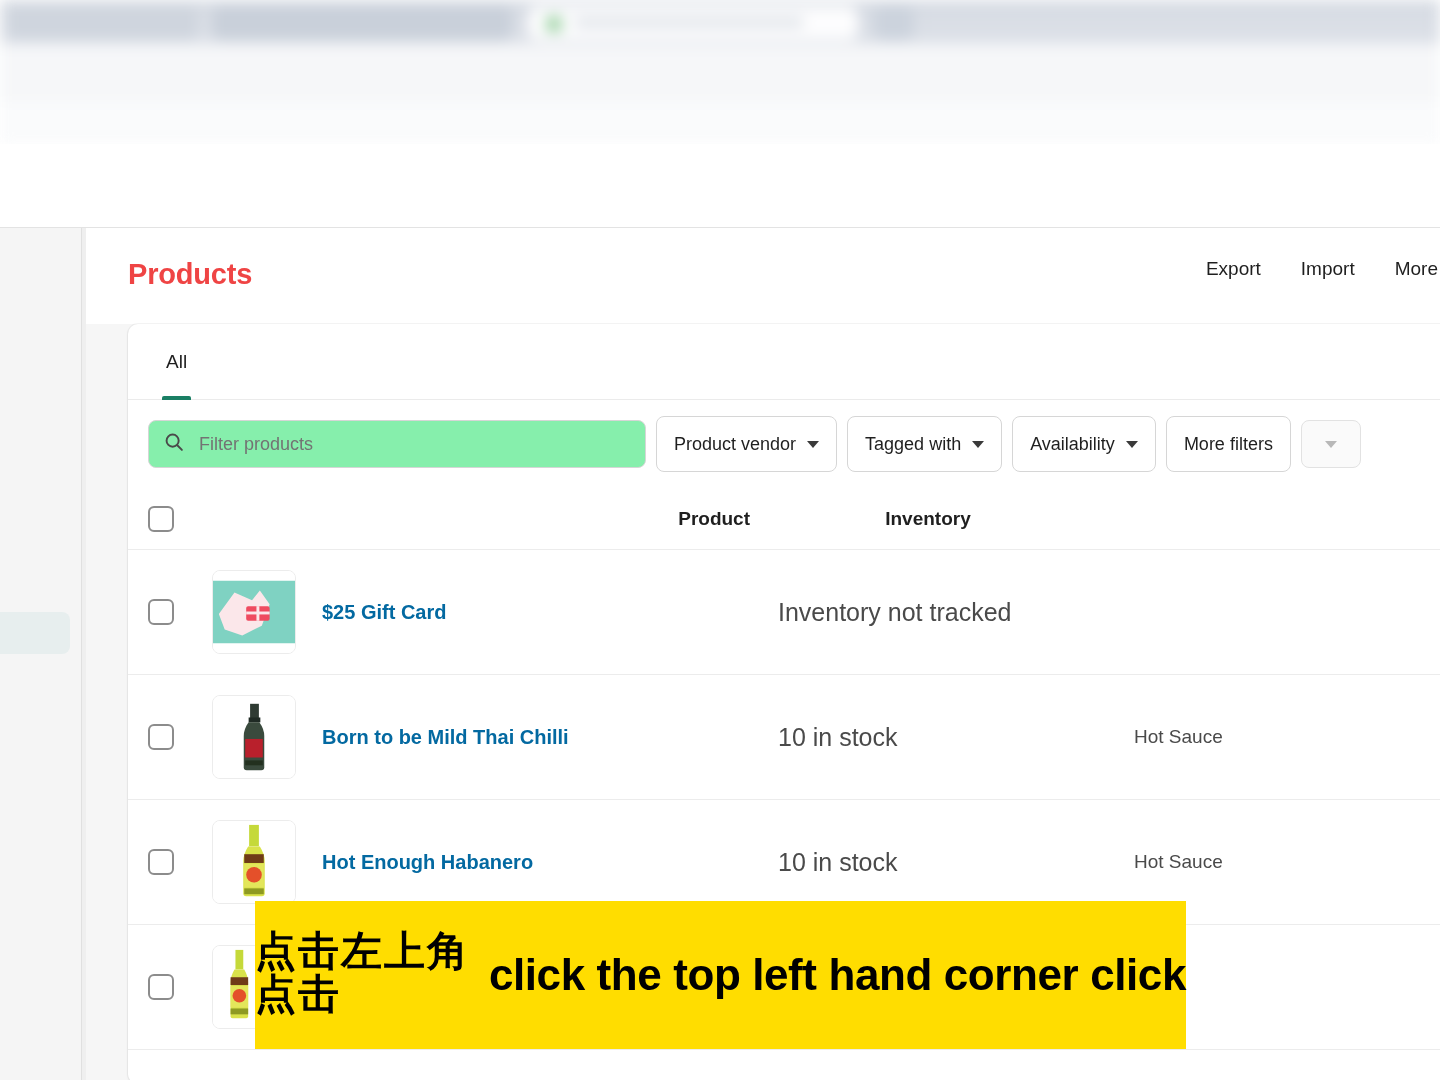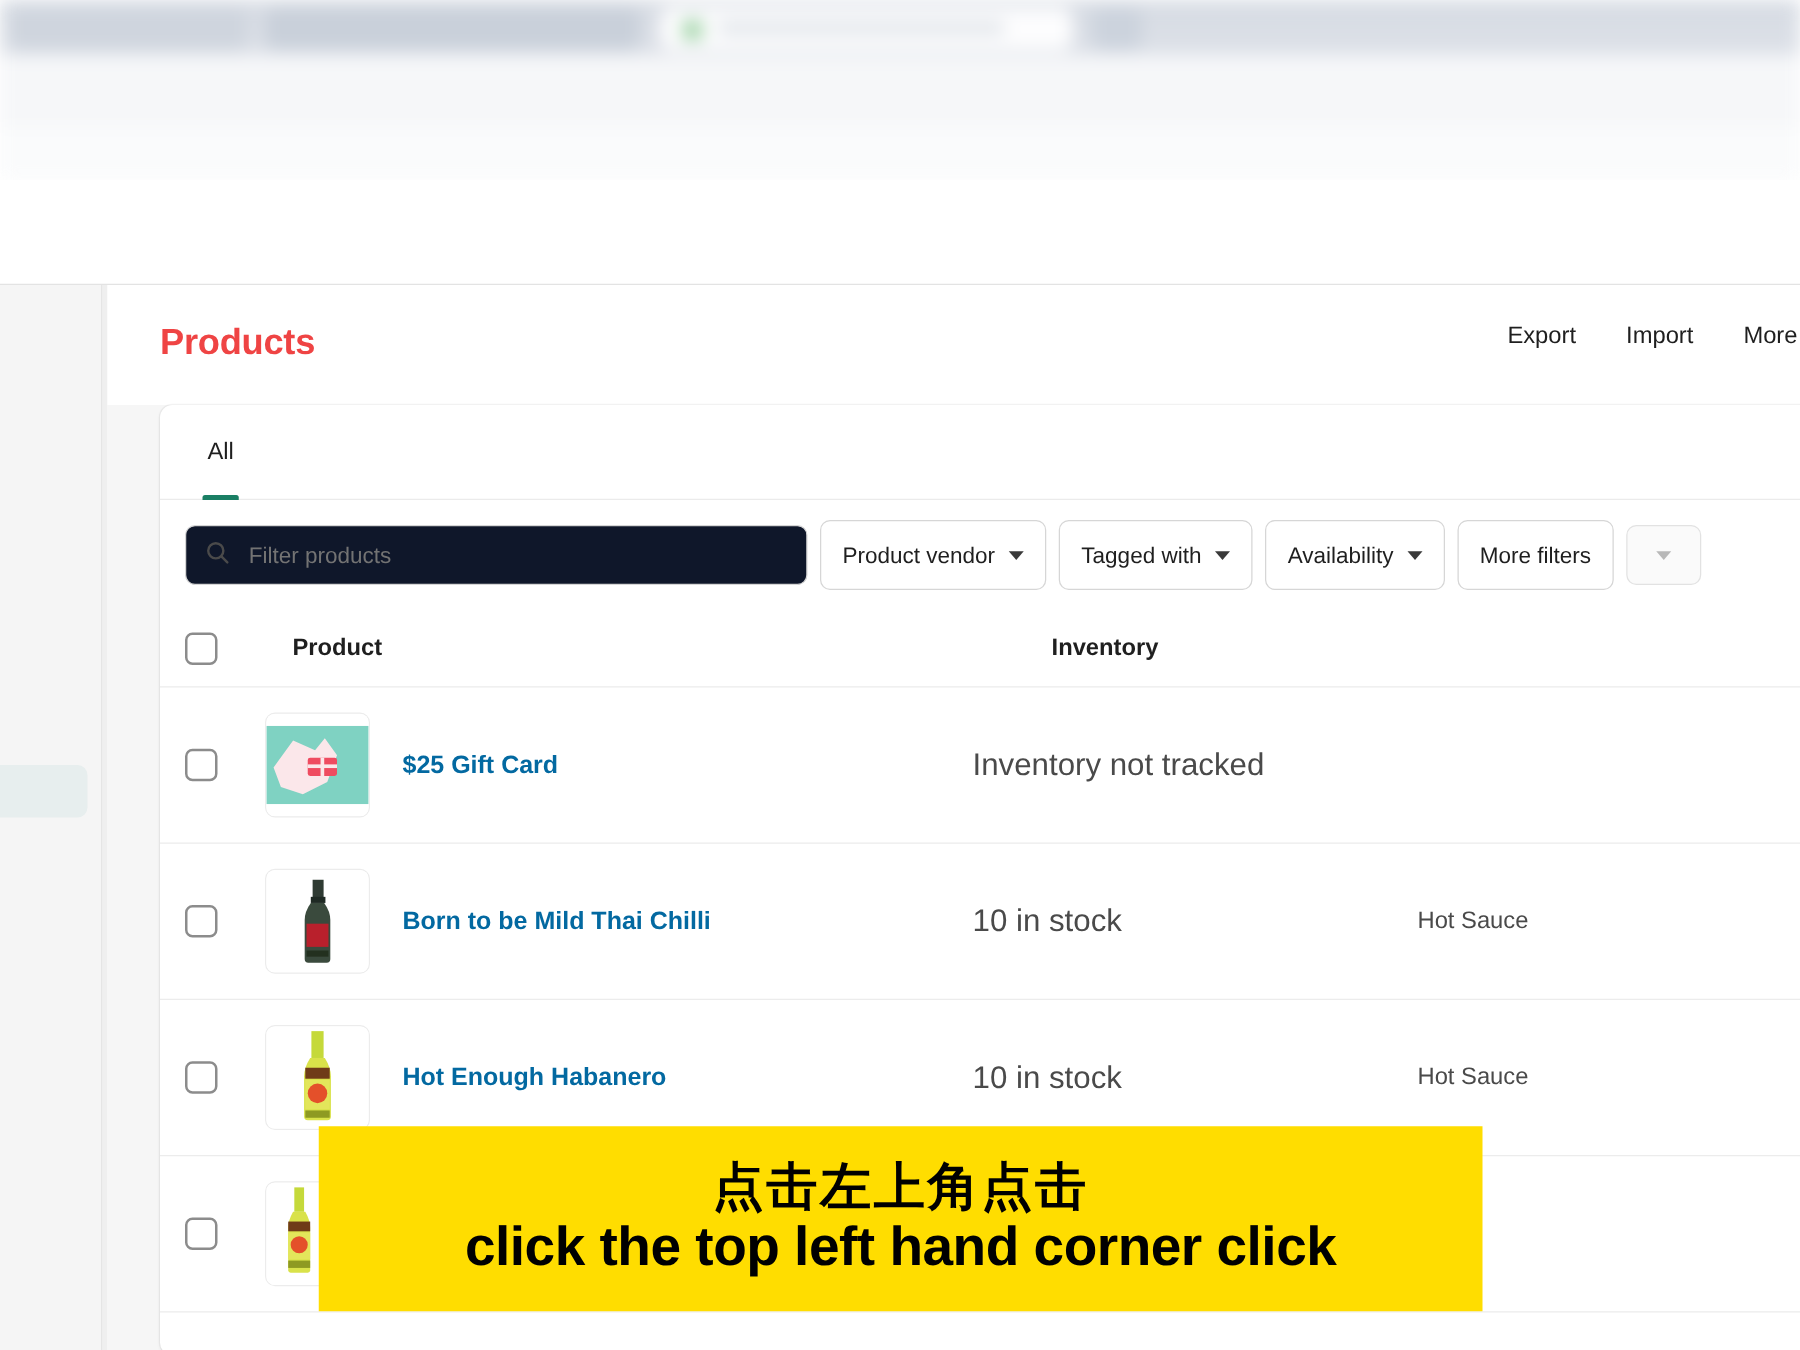--- a/index.html
+++ b/index.html
@@ -116,21 +116,21 @@
     content: ""; position: absolute; left: 14px; right: 14px; bottom: 0;
     height: 4px; background: #1a7f64; border-radius: 2px 2px 0 0;
   }
 
   .filterbar {
     display: flex; align-items: center; gap: 10px;
     padding: 16px 0 16px 20px;
   }
   .filter-input {
     width: 498px; height: 48px; border: 1px solid #d6d6d6; border-radius: 8px;
-    background: #0f172a; display: flex; align-items: center; padding: 15px 14px;
+    background: #86efac; display: flex; align-items: center; padding: 15px 14px;
   }
   .filter-input .ph { margin-left: 14px; font-size: 18px; color: #737373; }
   .fbtn {
     height: 56px; border: 1px solid #d6d6d6; border-radius: 8px; background: #fff;
     display: flex; align-items: center; gap: 11px;
     padding: 0 17px; font-size: 18px; color: #1f1f1f; cursor: pointer;
     font-family: inherit; white-space: nowrap;
   }
   .caret { width: 0; height: 0; border-left: 6px solid transparent; border-right: 6px solid transparent; border-top: 7px solid #3a3a3a; }
   .fbtn-sort {
@@ -141,21 +141,21 @@
 
   
   .thead {
     display: flex; align-items: center; height: 62px;
     border-bottom: 1px solid #ececec; padding-left: 20px;
   }
   .cb {
     width: 26px; height: 26px; border: 2px solid #8c8c8c; border-radius: 6px;
     background: #fff; flex: 0 0 auto; cursor: pointer;
   }
-  .col-prod  { width: 472px; margin-left: 60px; }
+  .col-prod  { width: 472px; margin-left: 104px; text-align: right; }
   .col-inv   { width: 356px; text-align: center; }
   .col-type  { width: 300px; }
   .th { font-size: 19px; font-weight: 700; color: #1f1f1f; }
 
   .trow {
     display: flex; align-items: center; height: 125px;
     border-bottom: 1px solid #ececec; padding-left: 20px;
   }
   .thumb {
     width: 84px; height: 84px; margin-left: 38px; border-radius: 8px;
@@ -163,21 +163,21 @@
     position: relative;
   }
   .thumb svg { display: block; width: 100%; height: 100%; }
   .cell-prod { width: 456px; margin-left: 26px; font-size: 20px; font-weight: 700; color: #0369a1; }
   .cell-inv  { width: 356px; font-size: 25px; color: #4a4a4a; }
   .cell-type { width: 300px; font-size: 19px; color: #4a4a4a; }
 
   
   .subtitle {
     position: absolute; left: 255px; top: 901px; width: 931px; height: 148px;
-    background: #FFDD00; display: flex; flex-direction: column;
+    background: #FFDD00; display: flex; flex-direction: row;
     align-items: center; justify-content: center; z-index: 40;
   }
   .sub-cn {
     font-size: 41px; font-weight: 700; color: #000; letter-spacing: 2px;
     line-height: 1.05; margin-bottom: 4px;
   }
   .sub-en {
     font-size: 44px; font-weight: 700; color: #000; letter-spacing: -.4px;
     line-height: 1.05; white-space: nowrap;
   }

